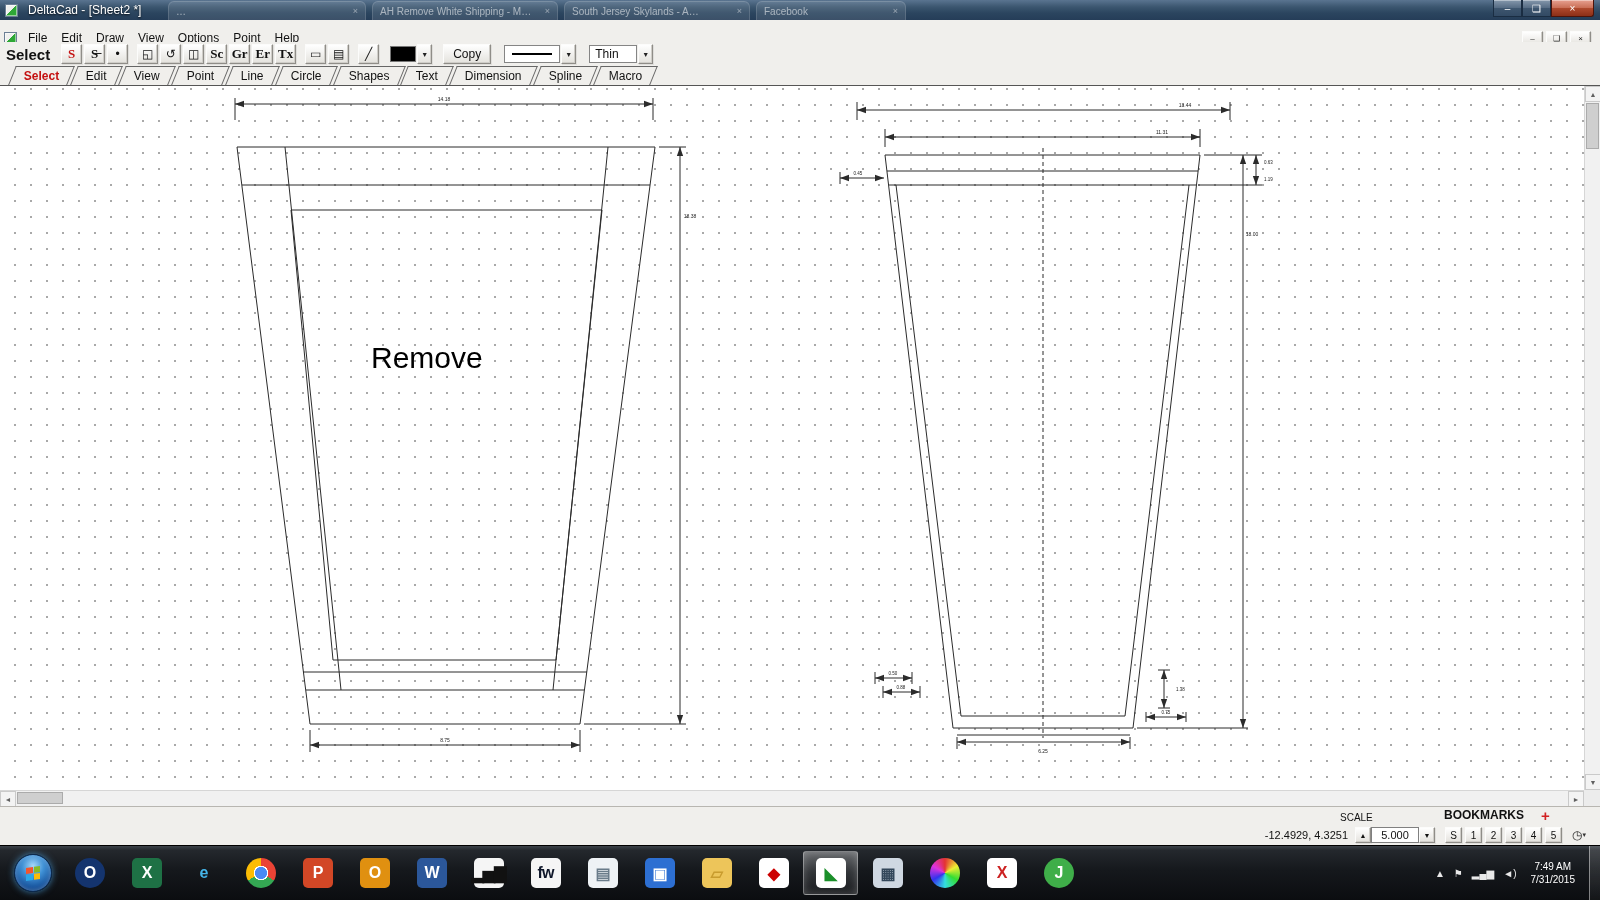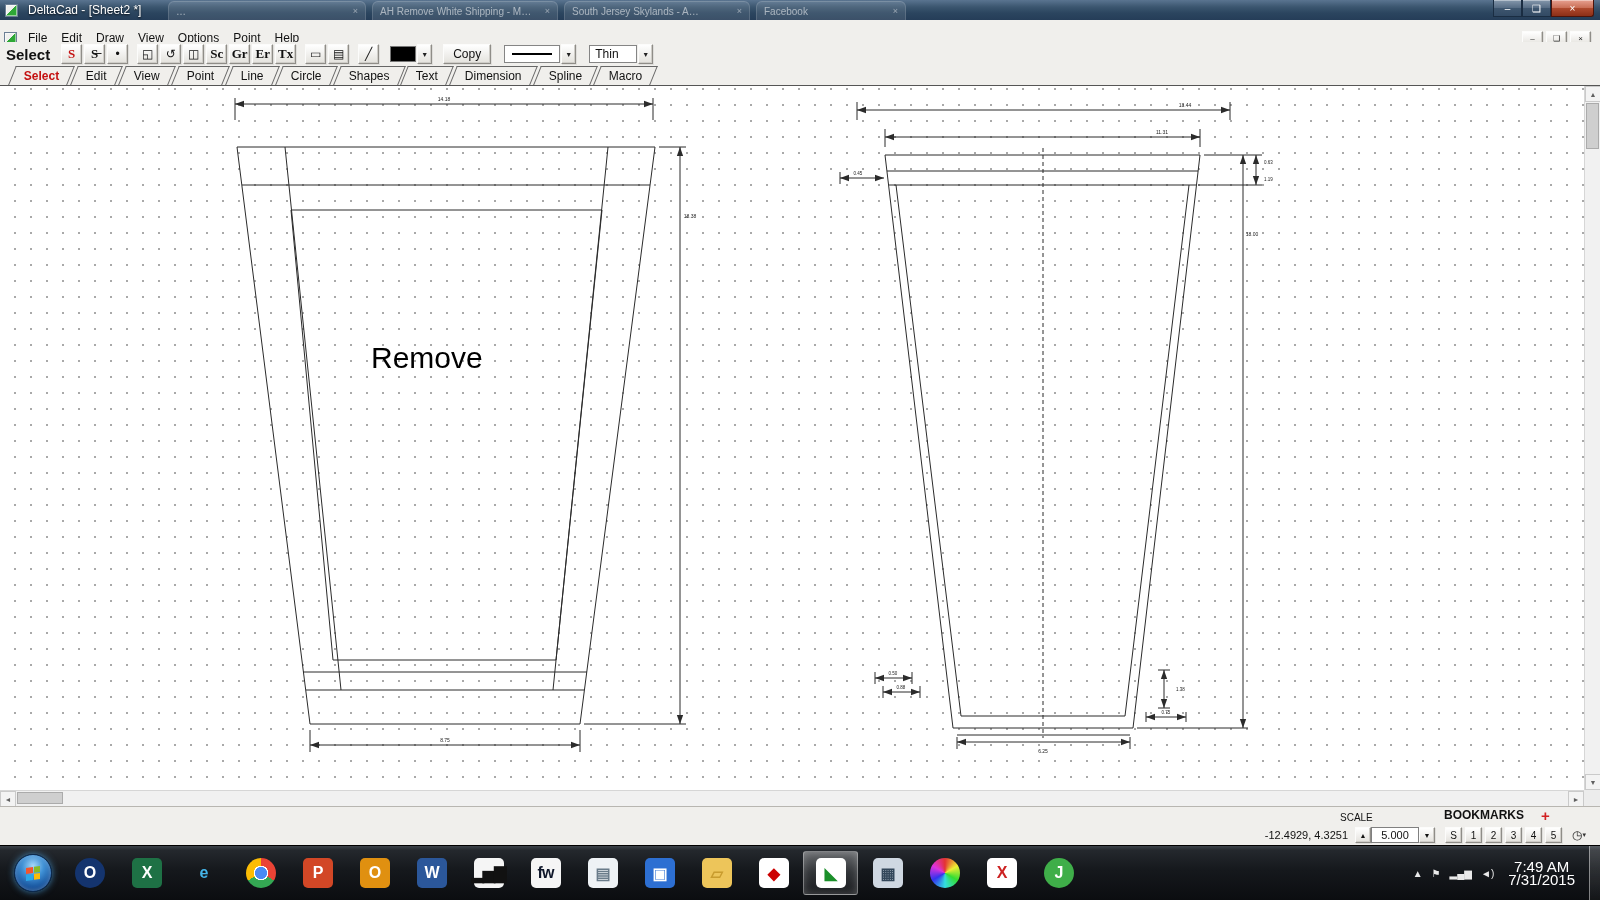--- a/index.html
+++ b/index.html
@@ -126,21 +126,21 @@
   .orb-flag i:nth-child(3){background:#2ba8e8;}
   .orb-flag i:nth-child(4){background:#fbbc09;}
   .tb-btn{width:55px;height:44px;display:flex;align-items:center;justify-content:center;
     border-radius:3px;margin:0 1px;flex:0 0 auto;}
   .tb-btn.active{background:linear-gradient(180deg,rgba(255,255,255,.30),rgba(255,255,255,.12) 50%,rgba(255,255,255,.05));
     border:1px solid rgba(255,255,255,.4);box-shadow:inset 0 0 8px rgba(255,255,255,.25);}
   .tb-ic{width:30px;height:30px;border-radius:5px;display:flex;align-items:center;justify-content:center;
     font-size:16px;font-weight:bold;letter-spacing:-1px;}
   .tray{margin-left:auto;display:flex;align-items:center;gap:9px;color:#fff;}
   .tray-ic{font-size:10px;color:#e9e9e9;}
-  .tray-clock{text-align:center;font-size:15px;line-height:13px;padding:0 5px;color:#fff;}
+  .tray-clock{text-align:center;font-size:10px;line-height:13px;padding:0 5px;color:#fff;}
   .peek{width:11px;height:55px;border-left:1px solid rgba(255,255,255,.45);
     background:linear-gradient(180deg,rgba(255,255,255,.15),rgba(255,255,255,.03));}
 </style>
 </head>
 <body>
 
 <div class="screen">
 
   <div class="titlebar">
     <div class="ghost-tabs">

